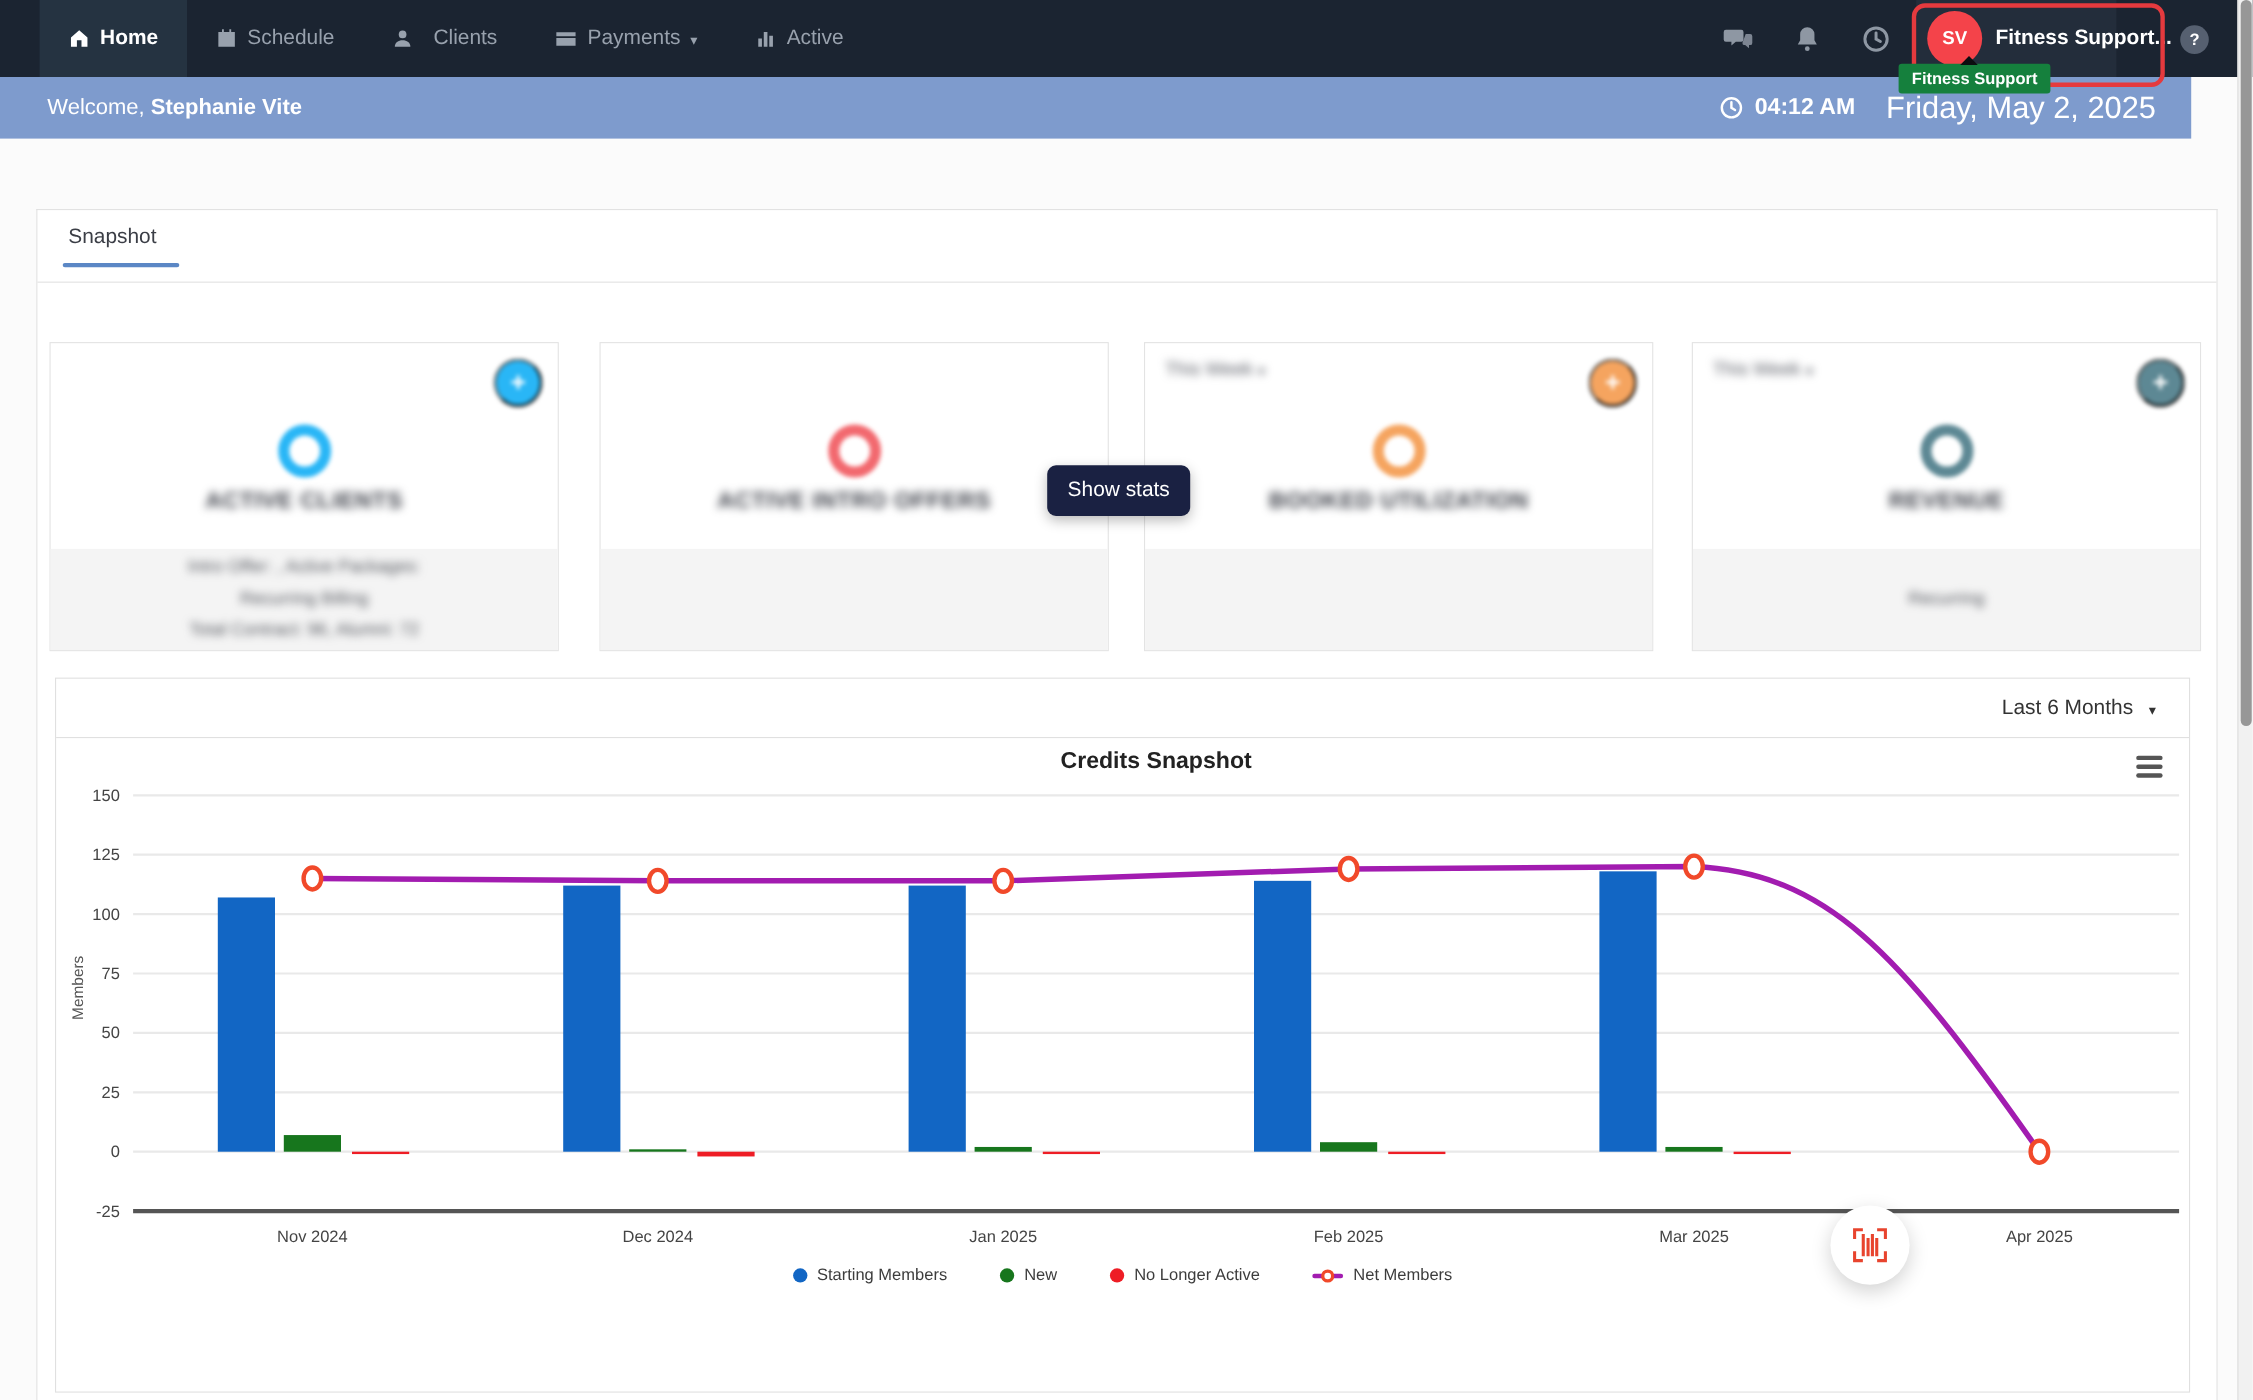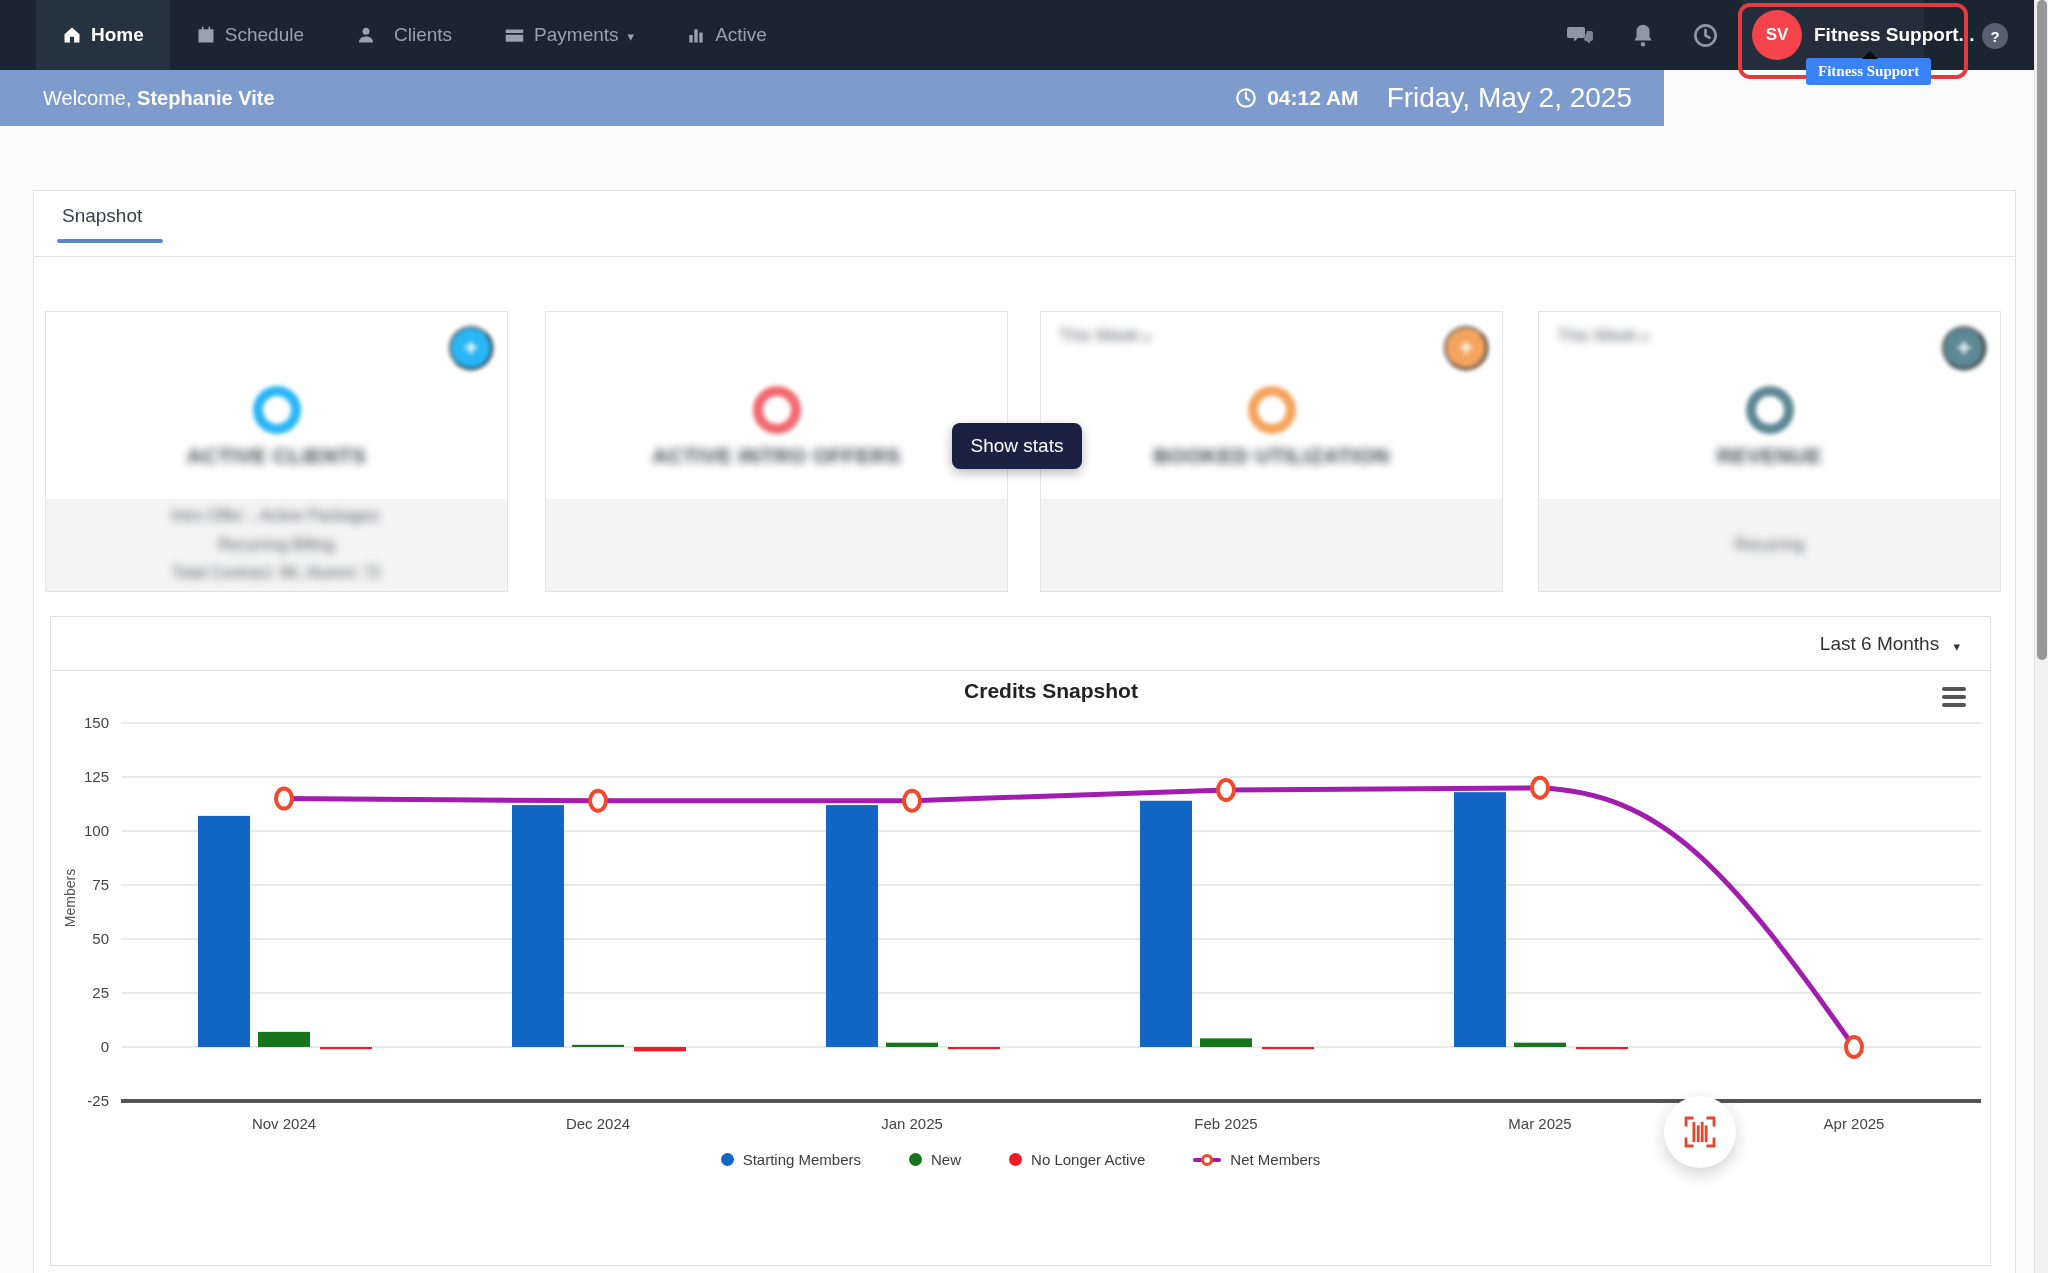--- a/index.html
+++ b/index.html
@@ -42,33 +42,33 @@
     background: #566070; color: #fff; font-size: 15px; font-weight: bold;
     display: flex; align-items: center; justify-content: center; cursor: pointer;
   }
 
   
   .red-annotation {
     position: absolute; left: 1738px; top: 3px; width: 230px; height: 76px;
     border: 4px solid #e53a3e; border-radius: 12px; z-index: 40; pointer-events: none;
   }
   .tooltip {
-    position: absolute; left: 1806px; top: 58px; z-index: 41;
-    background: #3b82f6; color: #fff; font-size: 15px; font-weight: bold;
-    padding: 5px 12px; border-radius: 3px; white-space: nowrap; font-family: Liberation Serif, serif;
+    position: absolute; left: 1726px; top: 58px; z-index: 41;
+    background: #15803d; color: #fff; font-size: 15px; font-weight: bold;
+    padding: 5px 12px; border-radius: 3px; white-space: nowrap;
   }
   .tooltip::before {
     content: ""; position: absolute; top: -7px; left: 56px;
     border-left: 8px solid transparent; border-right: 8px solid transparent;
     border-bottom: 8px solid #0c0d10;
   }
 
   
   .welcomebar {
-    position: absolute; left: 0; top: 70px; width: 1664px; height: 56px;
+    position: absolute; left: 0; top: 70px; width: 1992px; height: 56px;
     background: #7e9bcd; color: #fff; display: flex; align-items: center;
     font-size: 20px;
   }
   .welcome-left { margin-left: 43px; }
   .welcome-right { position: absolute; right: 32px; display: flex; align-items: center; gap: 10px; }
   .time-text { font-weight: bold; font-size: 21px; }
   .date-text { font-size: 28px; margin-left: 18px; }
 
   
   .main-panel {

